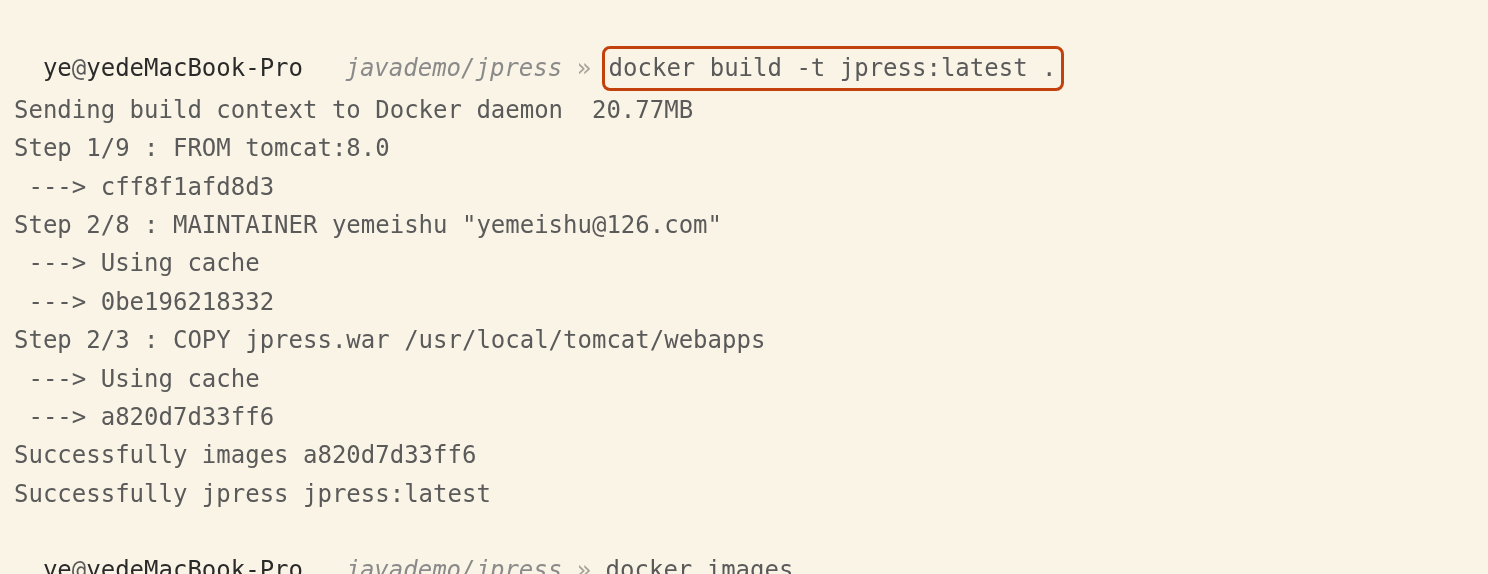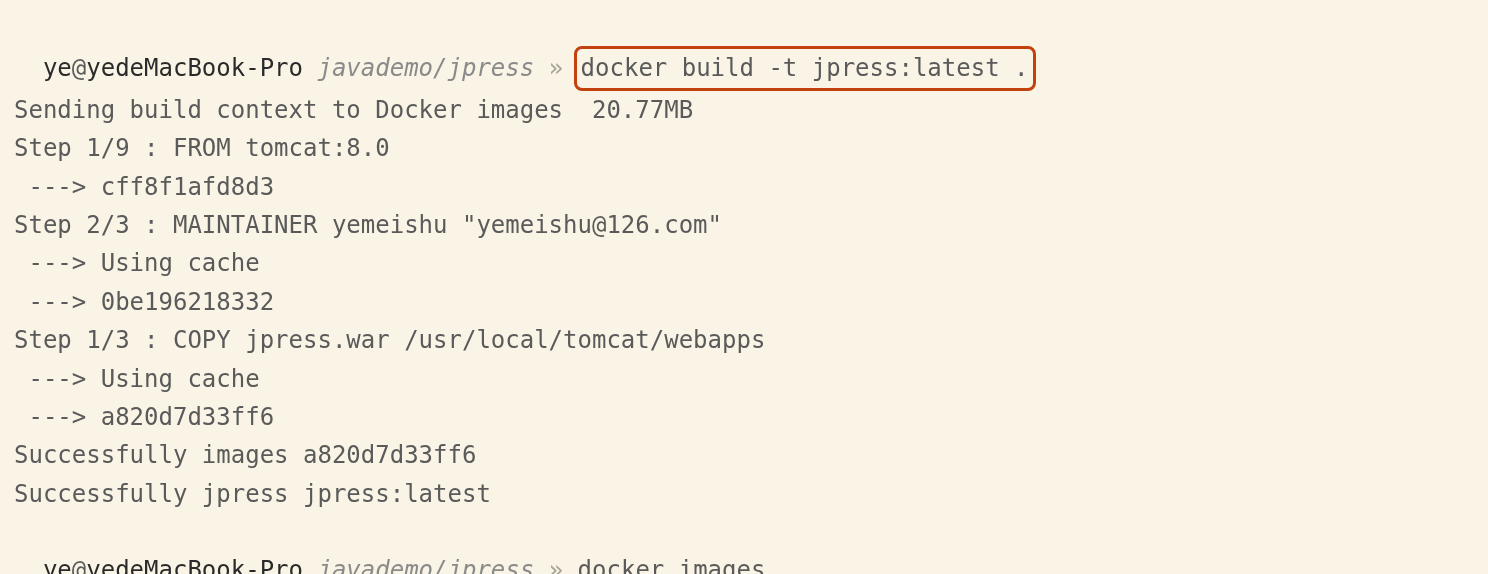--- a/index.html
+++ b/index.html
@@ -28,20 +28,21 @@
     .at {
       color: #5a5a5a;
     }
     .host {
       color: #2a2a2a;
       font-weight: 500;
     }
     .path {
       color: #8a8a8a;
       font-style: italic;
+      margin-left: 28px;
     }
     .prompt-sep {
       color: #a8a398;
     }
     .cmd {
       color: #5a5a5a;
     }
     .output {
       color: #5a5a5a;
     }
@@ -53,27 +54,27 @@
       margin-left: -4px;
     }
   </style>
 </head>
 <body>
 
 <div class="line">
   <span class="user">ye</span><span class="at">@</span><span class="host">yedeMacBook-Pro</span> <span class="path">javademo/jpress</span><span class="prompt-sep"> » </span><span class="highlight-box"><span class="cmd">docker build -t jpress:latest .</span></span>
 </div>
 
-<div class="line output">Sending build context to Docker images  20.77MB</div>
+<div class="line output">Sending build context to Docker daemon  20.77MB</div>
 <div class="line output">Step 1/9 : FROM tomcat:8.0</div>
 <div class="line output"> ---&gt; cff8f1afd8d3</div>
-<div class="line output">Step 2/3 : MAINTAINER yemeishu "yemeishu@126.com"</div>
+<div class="line output">Step 2/8 : MAINTAINER yemeishu "yemeishu@126.com"</div>
 <div class="line output"> ---&gt; Using cache</div>
 <div class="line output"> ---&gt; 0be196218332</div>
-<div class="line output">Step 1/3 : COPY jpress.war /usr/local/tomcat/webapps</div>
+<div class="line output">Step 2/3 : COPY jpress.war /usr/local/tomcat/webapps</div>
 <div class="line output"> ---&gt; Using cache</div>
 <div class="line output"> ---&gt; a820d7d33ff6</div>
 <div class="line output">Successfully images a820d7d33ff6</div>
 <div class="line output">Successfully jpress jpress:latest</div>
 
 <div class="line">
   <span class="user">ye</span><span class="at">@</span><span class="host">yedeMacBook-Pro</span> <span class="path">javademo/jpress</span><span class="prompt-sep"> » </span><span class="cmd">docker images</span>
 </div>
 
 </body></html>

